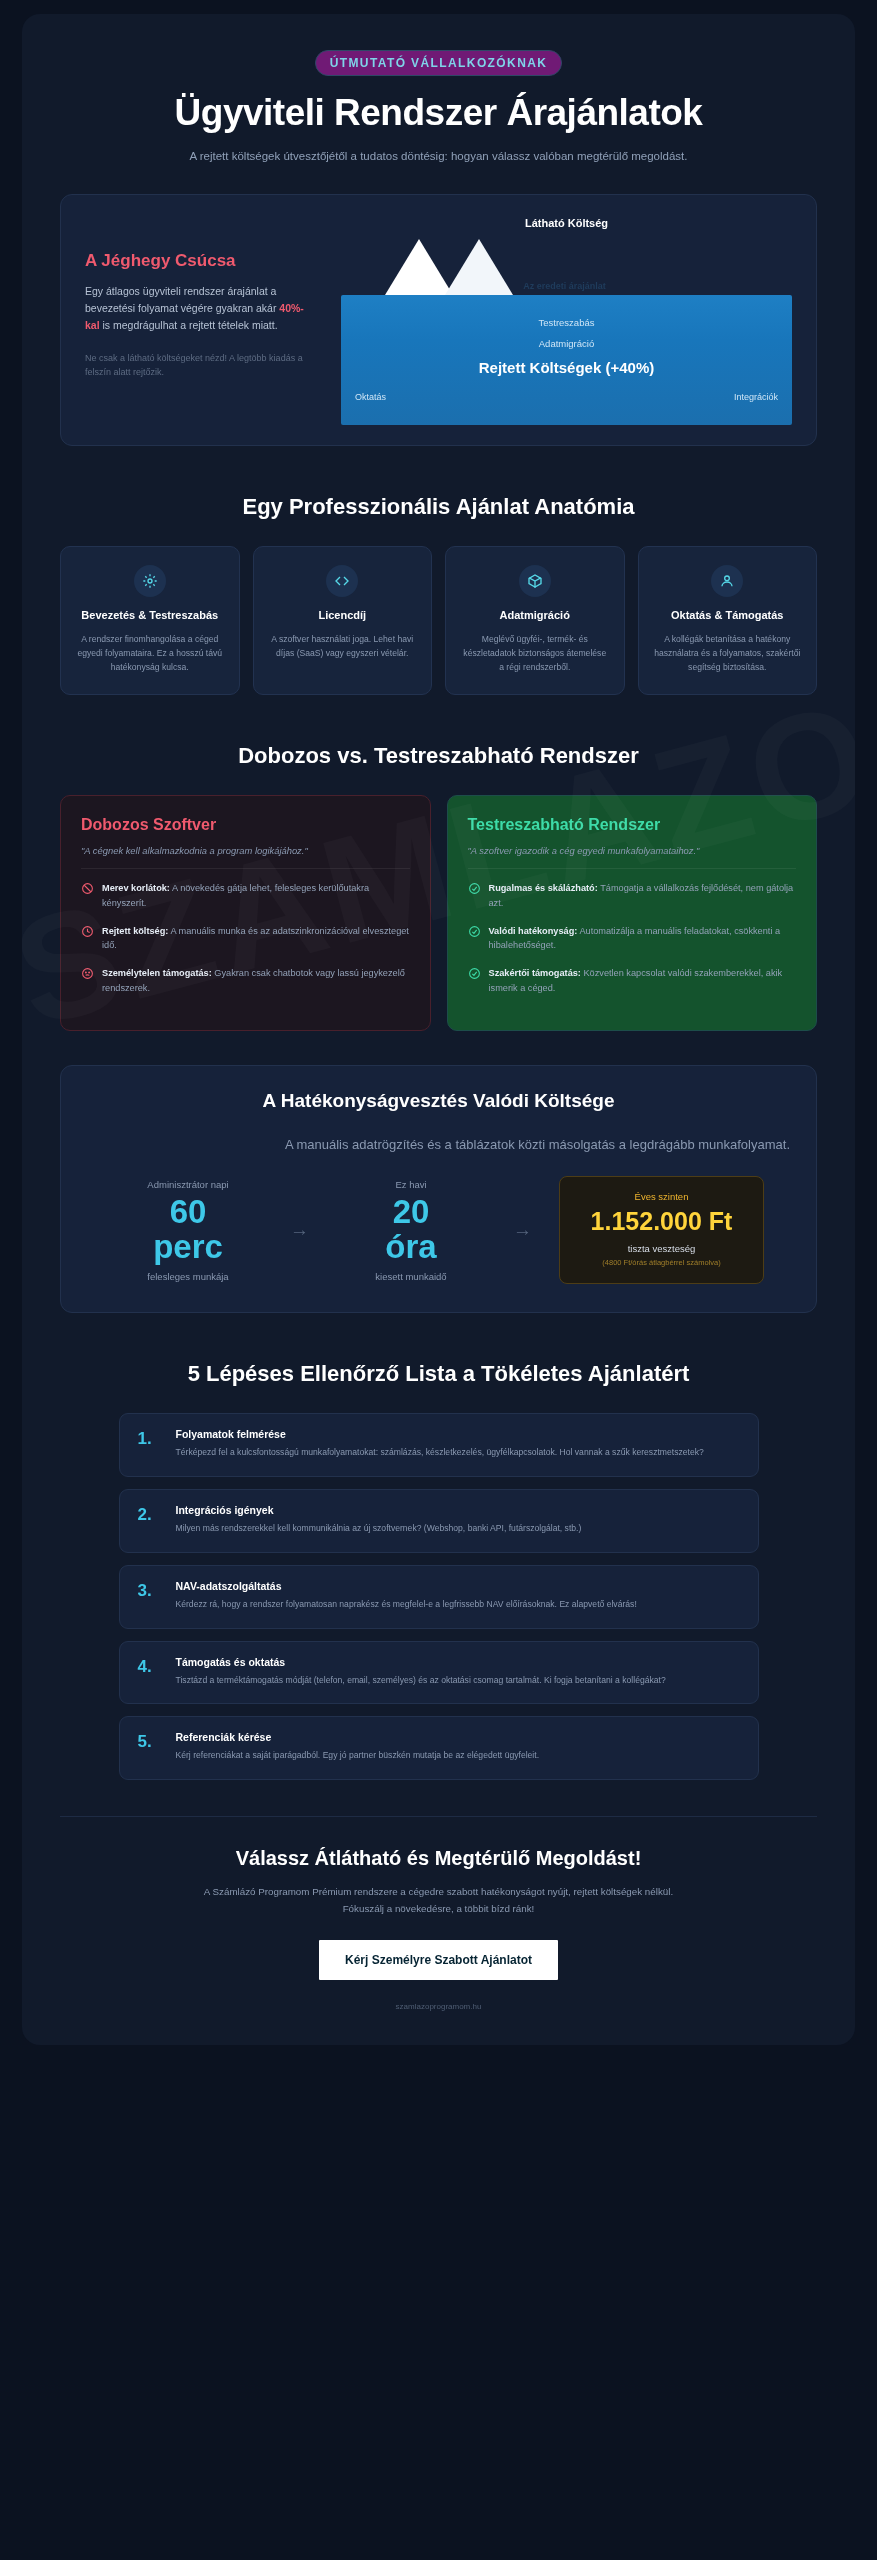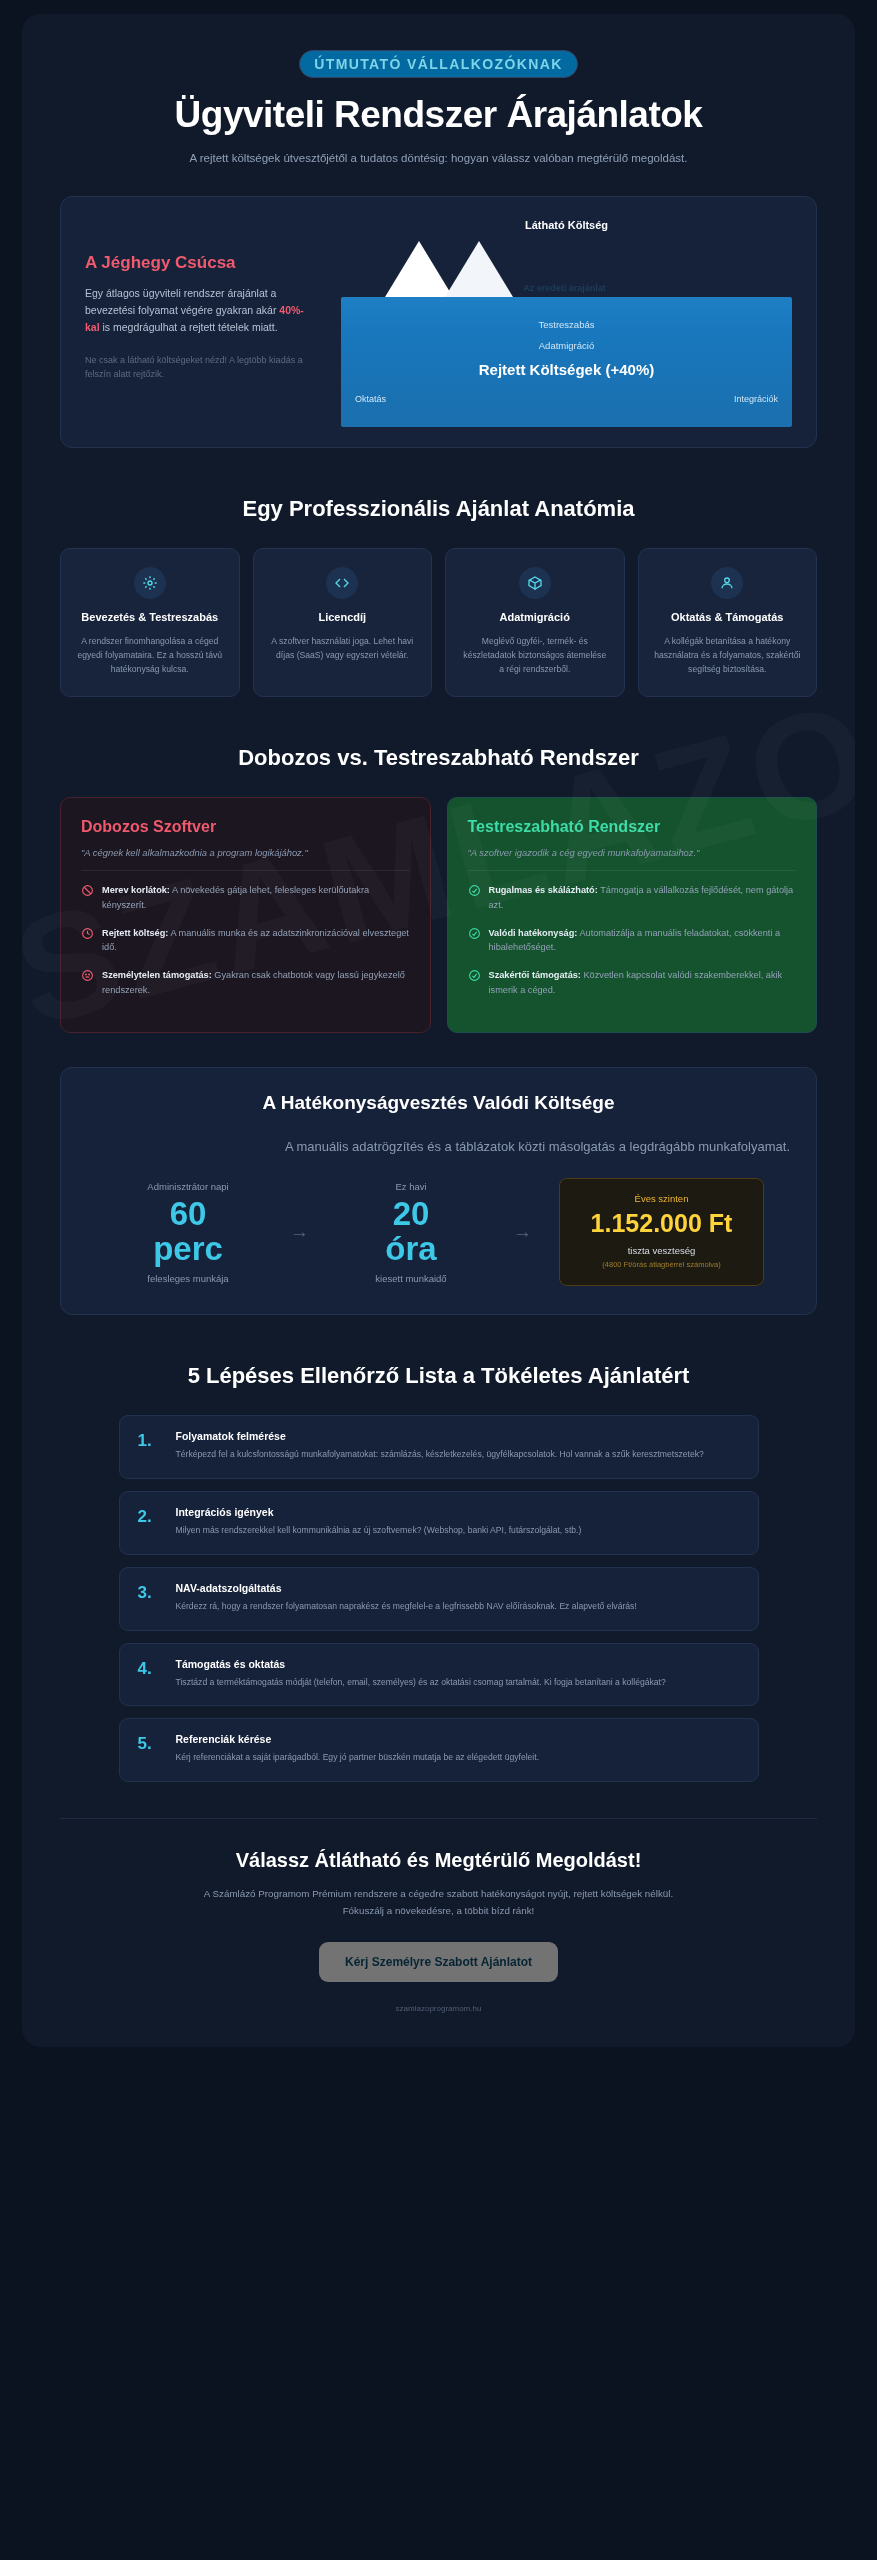--- a/index.html
+++ b/index.html
@@ -32,22 +32,22 @@
     pointer-events: none;
     white-space: nowrap;
     font-family: "Liberation Sans", sans-serif;
   }
   
   .hero { text-align: center; padding-top: 6px; }
   .eyebrow {
     display: inline-block;
     border: 1px solid #2f4766;
     color: #7fd4e8;
-    background: #0369a1;
-    font-size: 14px;
+    background: #701a75;
+    font-size: 12px;
     letter-spacing: 1.4px;
     font-weight: 700;
     padding: 5px 14px;
     border-radius: 20px;
   }
   h1.hero-title {
     font-size: 37px;
     color: #ffffff;
     font-weight: 700;
     margin-top: 16px;
@@ -297,26 +297,26 @@
   .cta p {
     color: #8a99b1;
     font-size: 9.8px;
     line-height: 1.7;
     margin: 14px auto 0 auto;
     max-width: 480px;
   }
   .cta-btn {
     display: inline-block;
     margin-top: 22px;
-    background: #737373;
+    background: #ffffff;
     color: #062433;
     font-size: 12px;
     font-weight: 700;
     padding: 13px 26px;
-    border-radius: 9px;
+    border-radius: 1px;
     border: none;
     cursor: pointer;
     font-family: "Liberation Sans", sans-serif;
   }
   .cta-foot { color: #4f5d73; font-size: 8px; margin-top: 22px; }
 </style>
 </head>
 <body>
 
 <div class="page">

